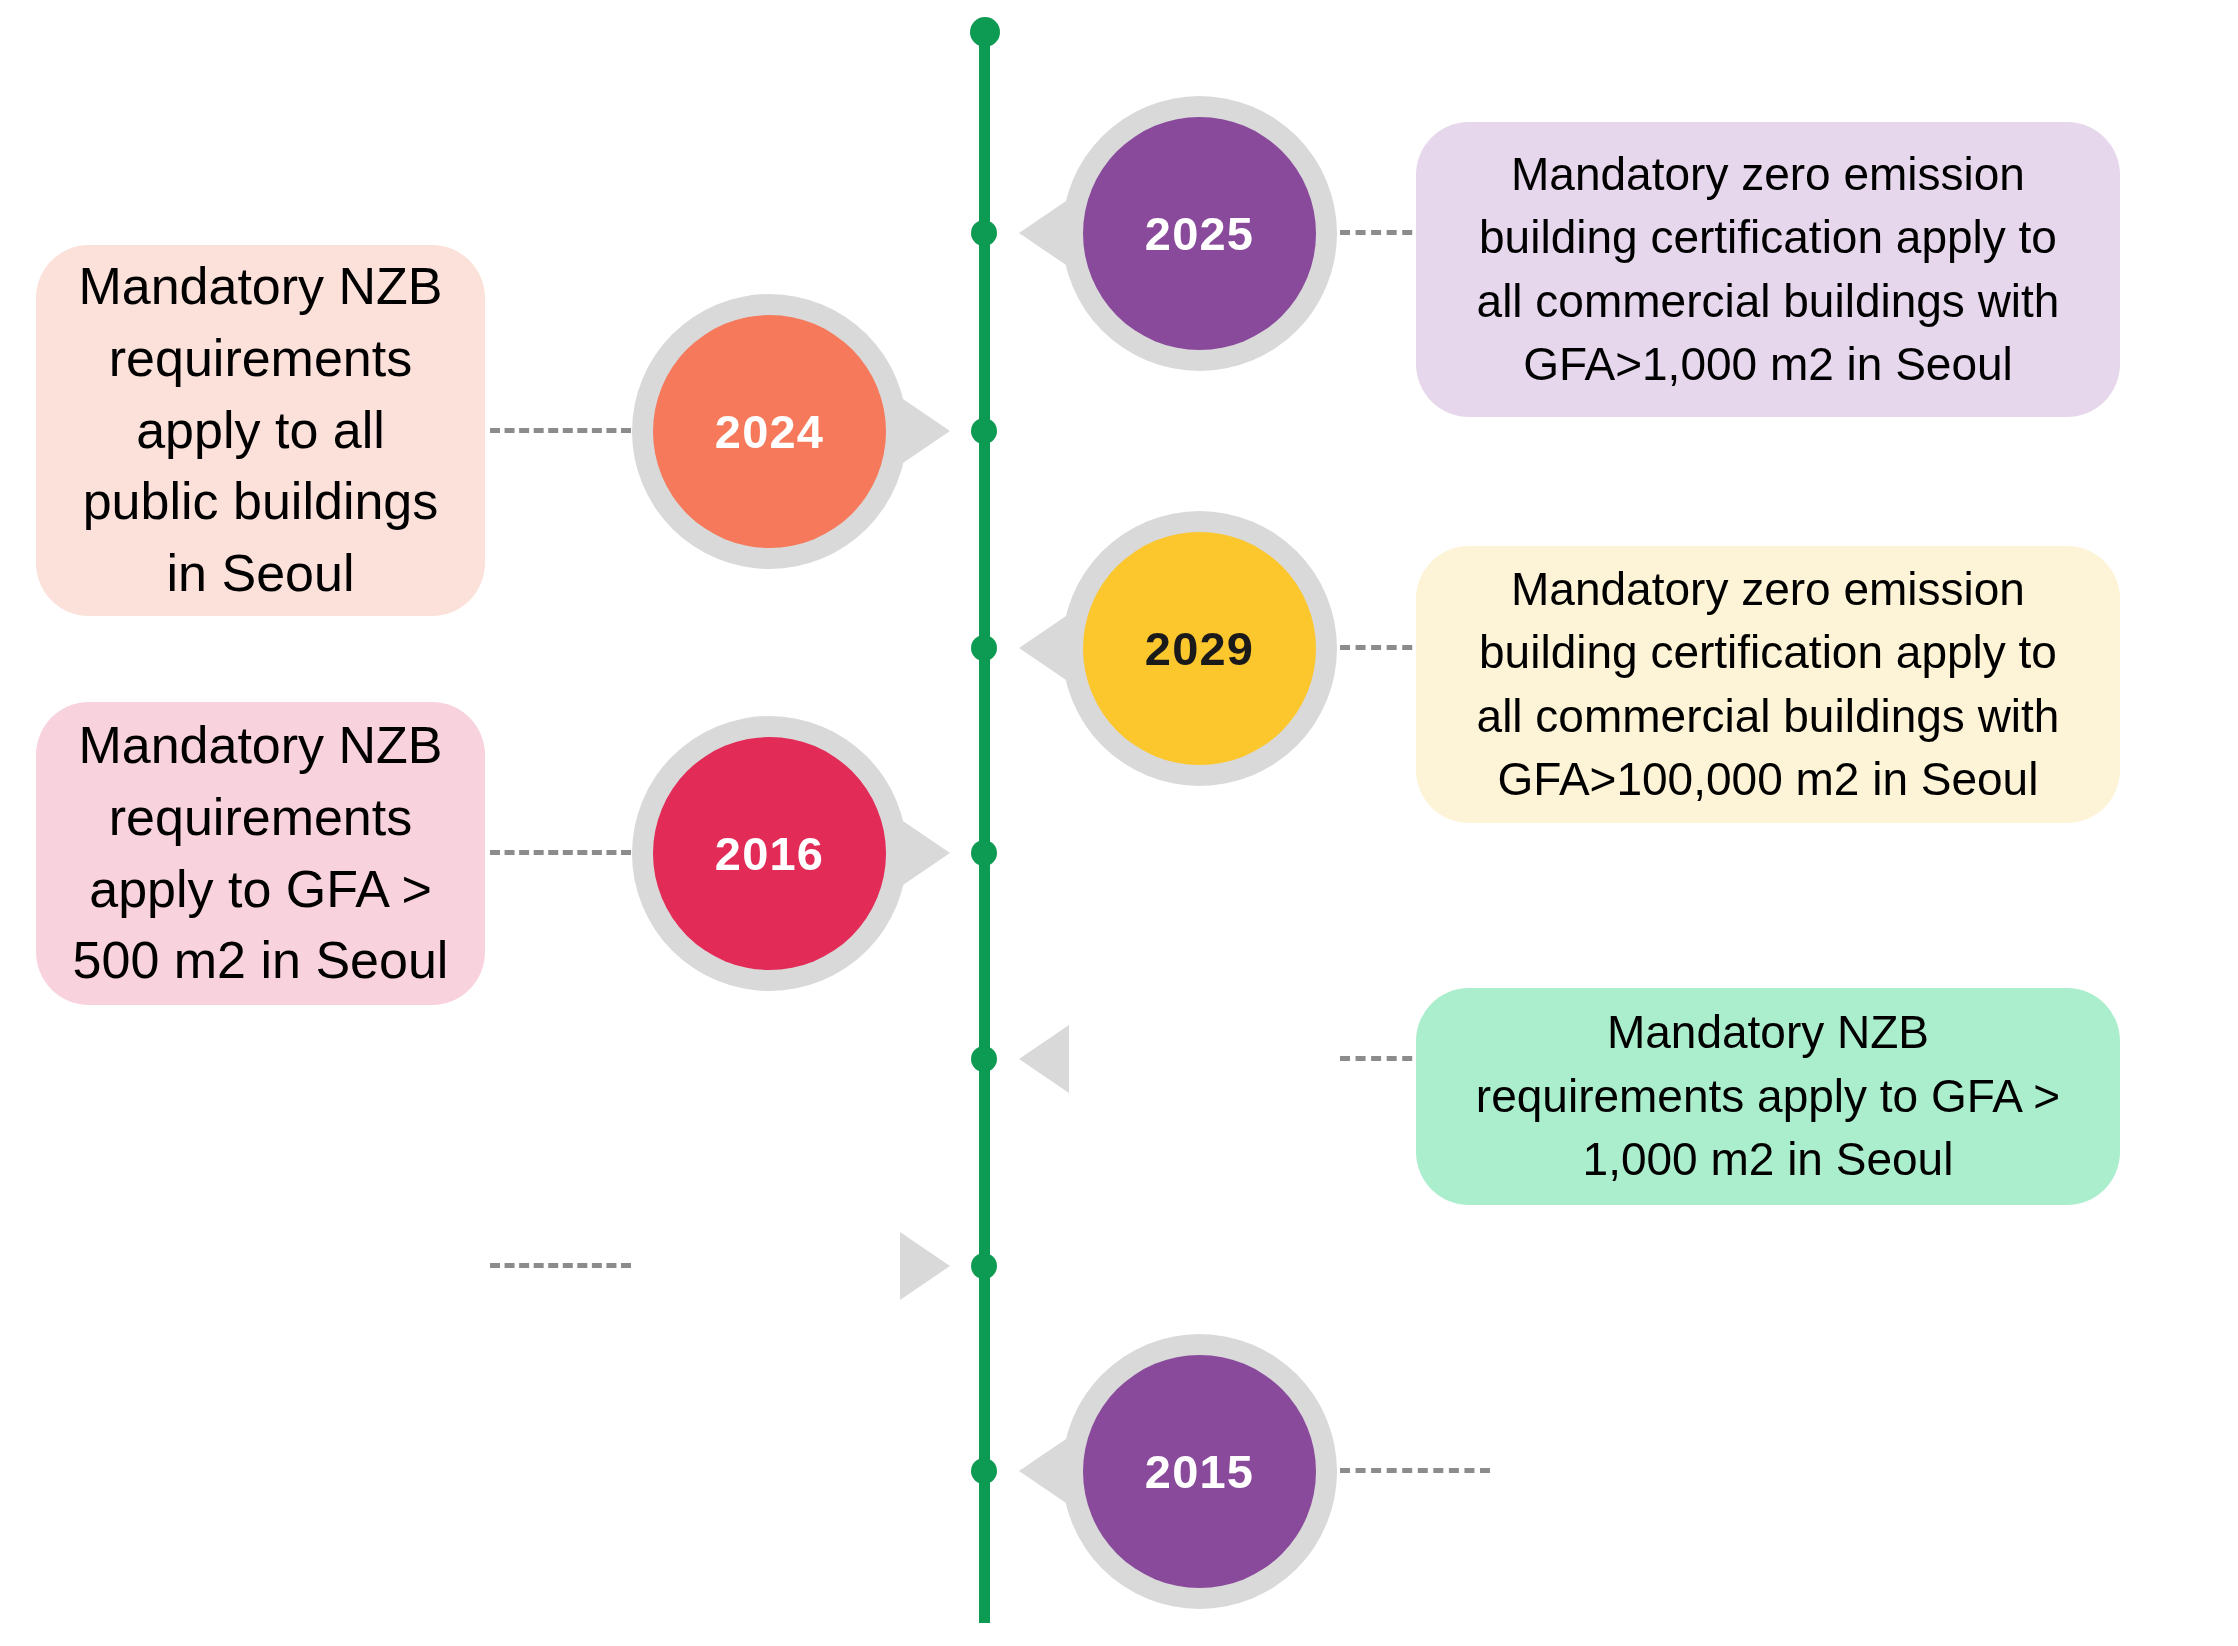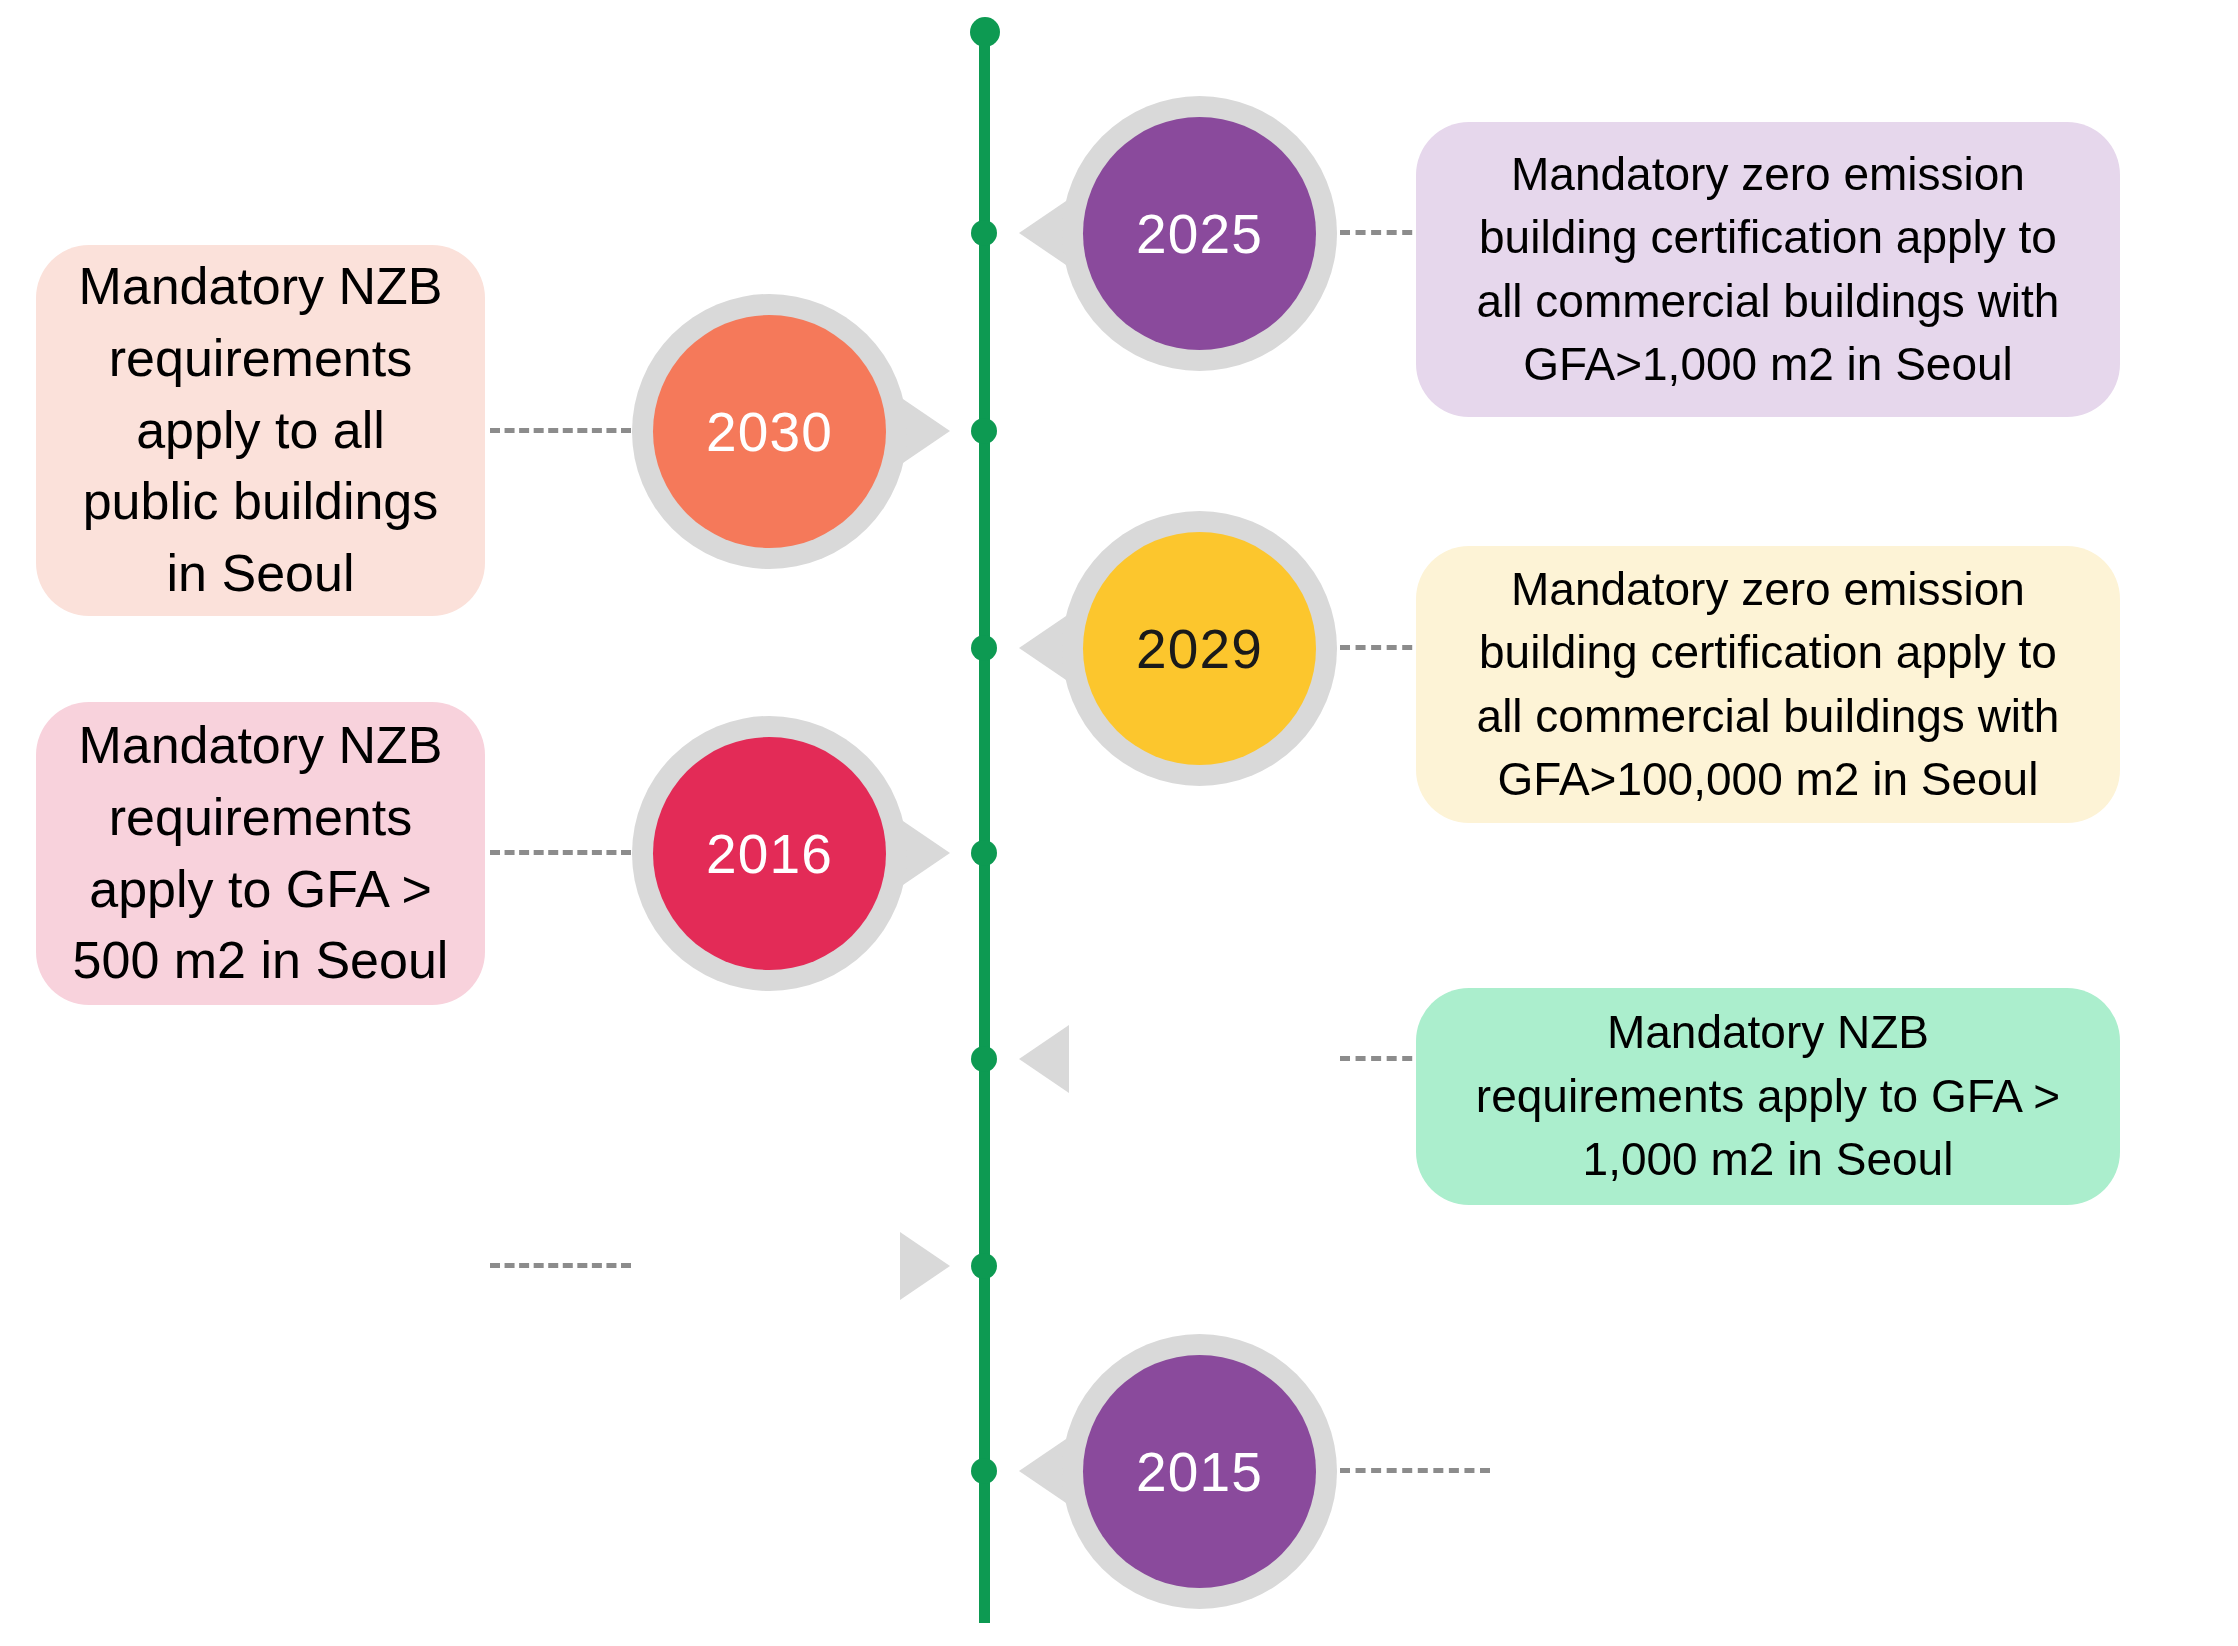--- a/index.html
+++ b/index.html
@@ -74,22 +74,22 @@
   }
   .event.left  .circle { left: 632px; }
   .event.right .circle { left: 1062px; }
   .circle .inner {
     position: absolute; inset: 21px;
     border-radius: 50%;
     background: var(--circle);
     display: flex; align-items: center; justify-content: center;
   }
   .year {
-    font-size: 55px;
-    font-weight: normal;
+    font-size: 47px;
+    font-weight: bold;
     letter-spacing: 1.2px;
     color: var(--yearcolor);
   }
 
   .box {
     position: absolute;
     top: var(--boxtop);
     height: var(--boxh);
     border-radius: 53px;
     background: var(--box);
@@ -129,21 +129,21 @@
 all commercial buildings with
 GFA&gt;1,000 m2 in Seoul</span>
     </div>
   </div>
 
   <div class="event left e1" style="--circle: #f5795a; --yearcolor: #ffffff; --box: #fbe1da; --textcolor: #000000;">
     <span class="dot"></span>
     <span class="tail"></span>
     <div class="circle">
       <div class="inner">
-        <span class="year">2030</span>
+        <span class="year">2024</span>
       </div>
     </div>
     <span class="connector"></span>
     <div class="box">
       <span class="desc">Mandatory NZB
 requirements
 apply to all
 public buildings
 in Seoul</span>
     </div>

